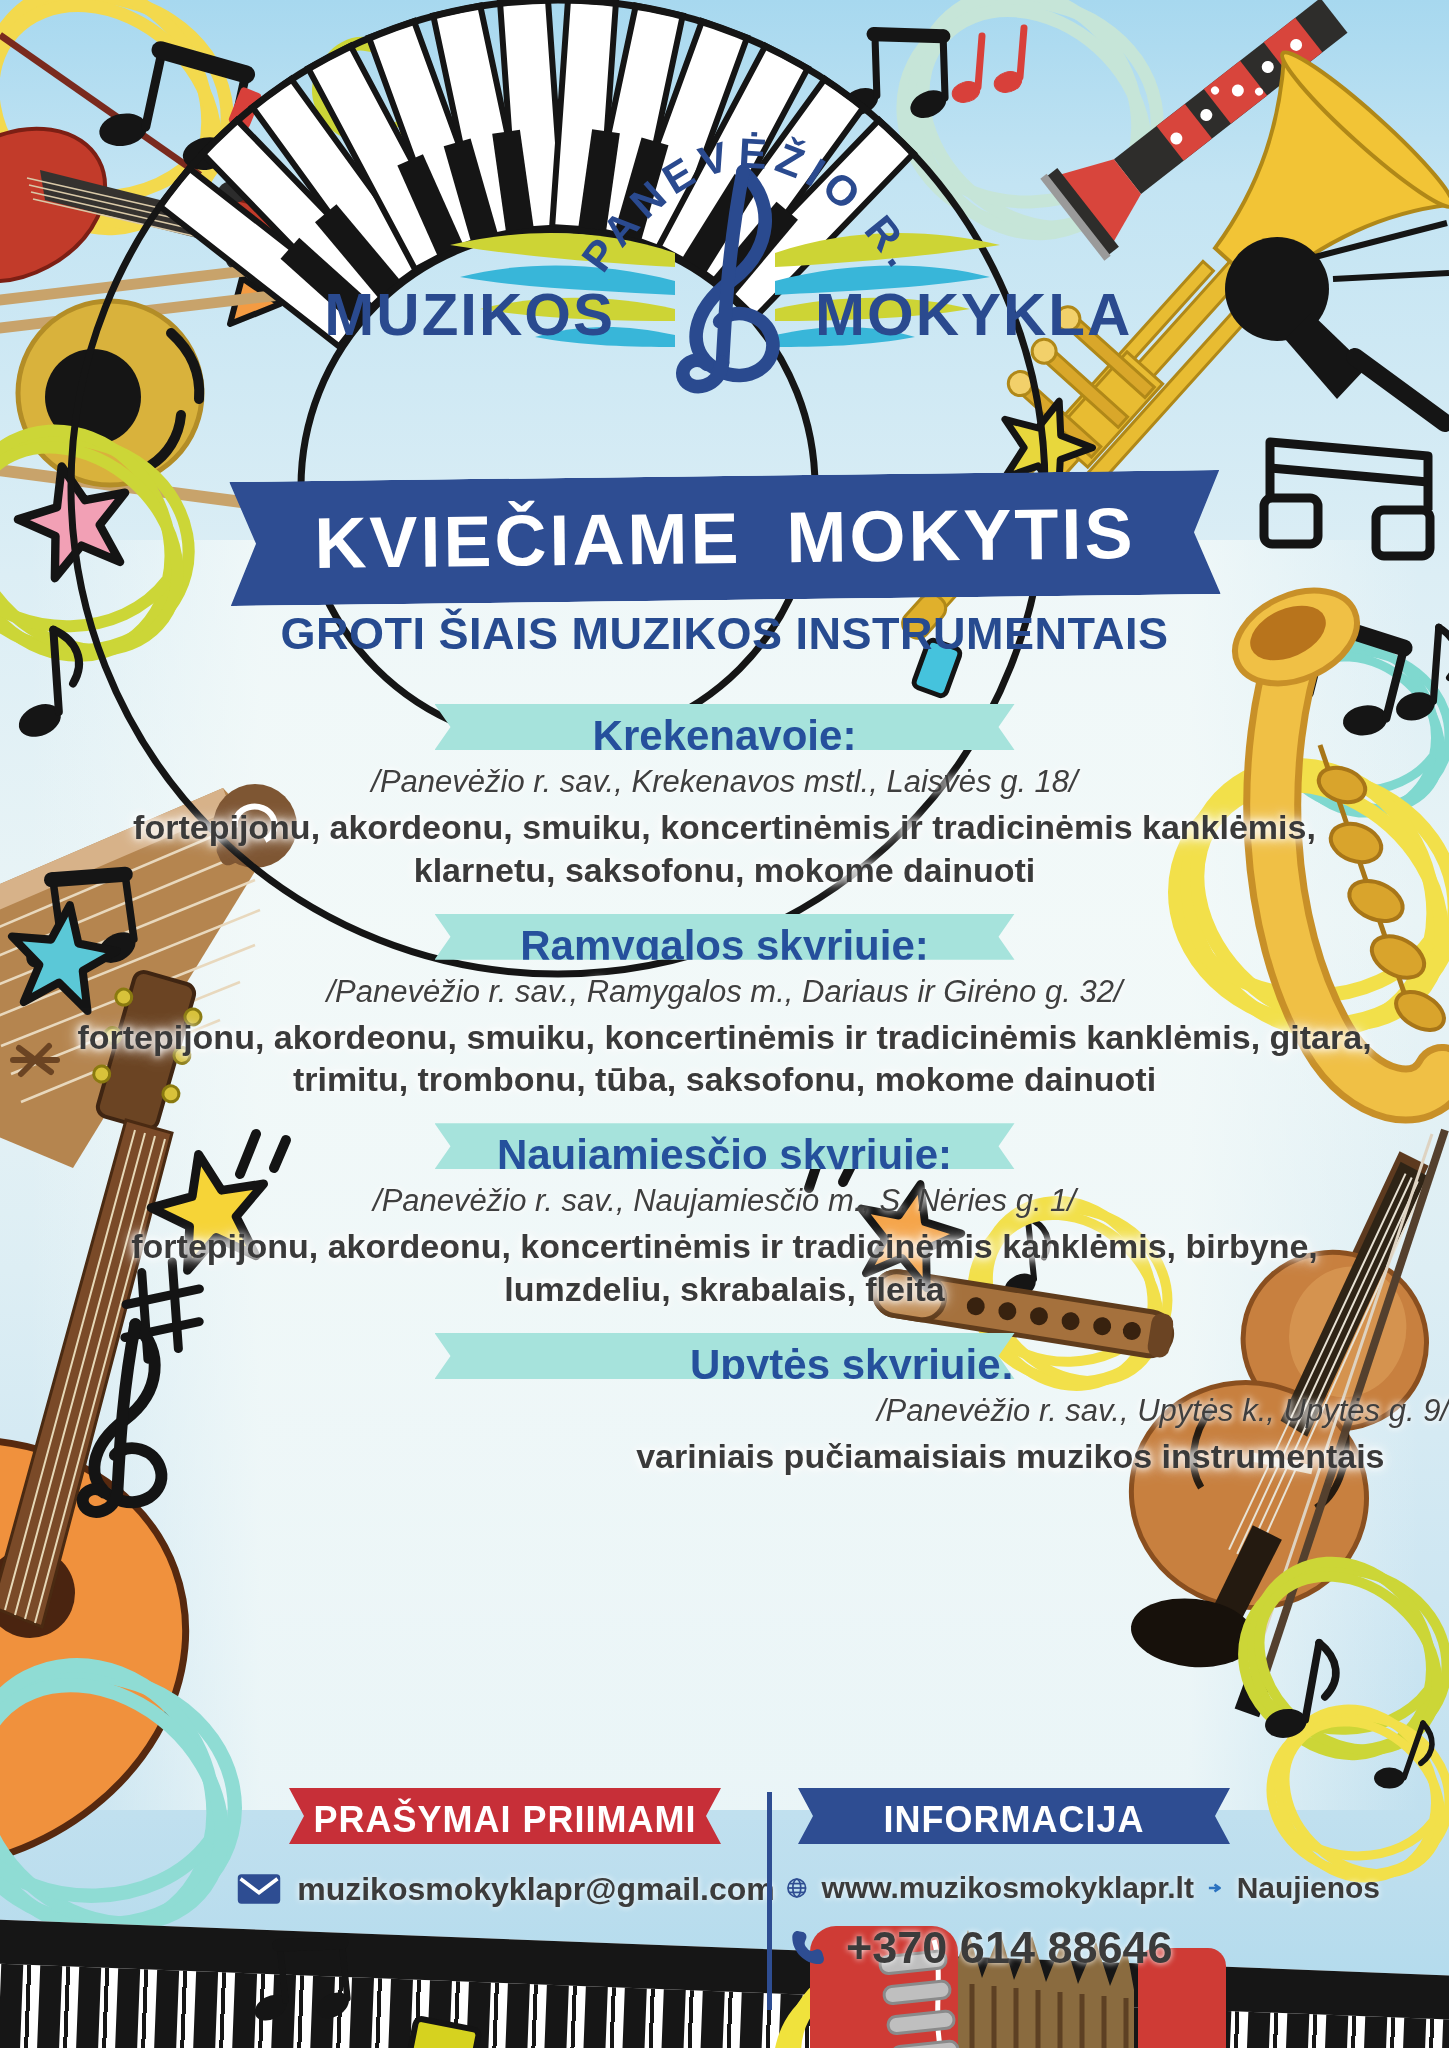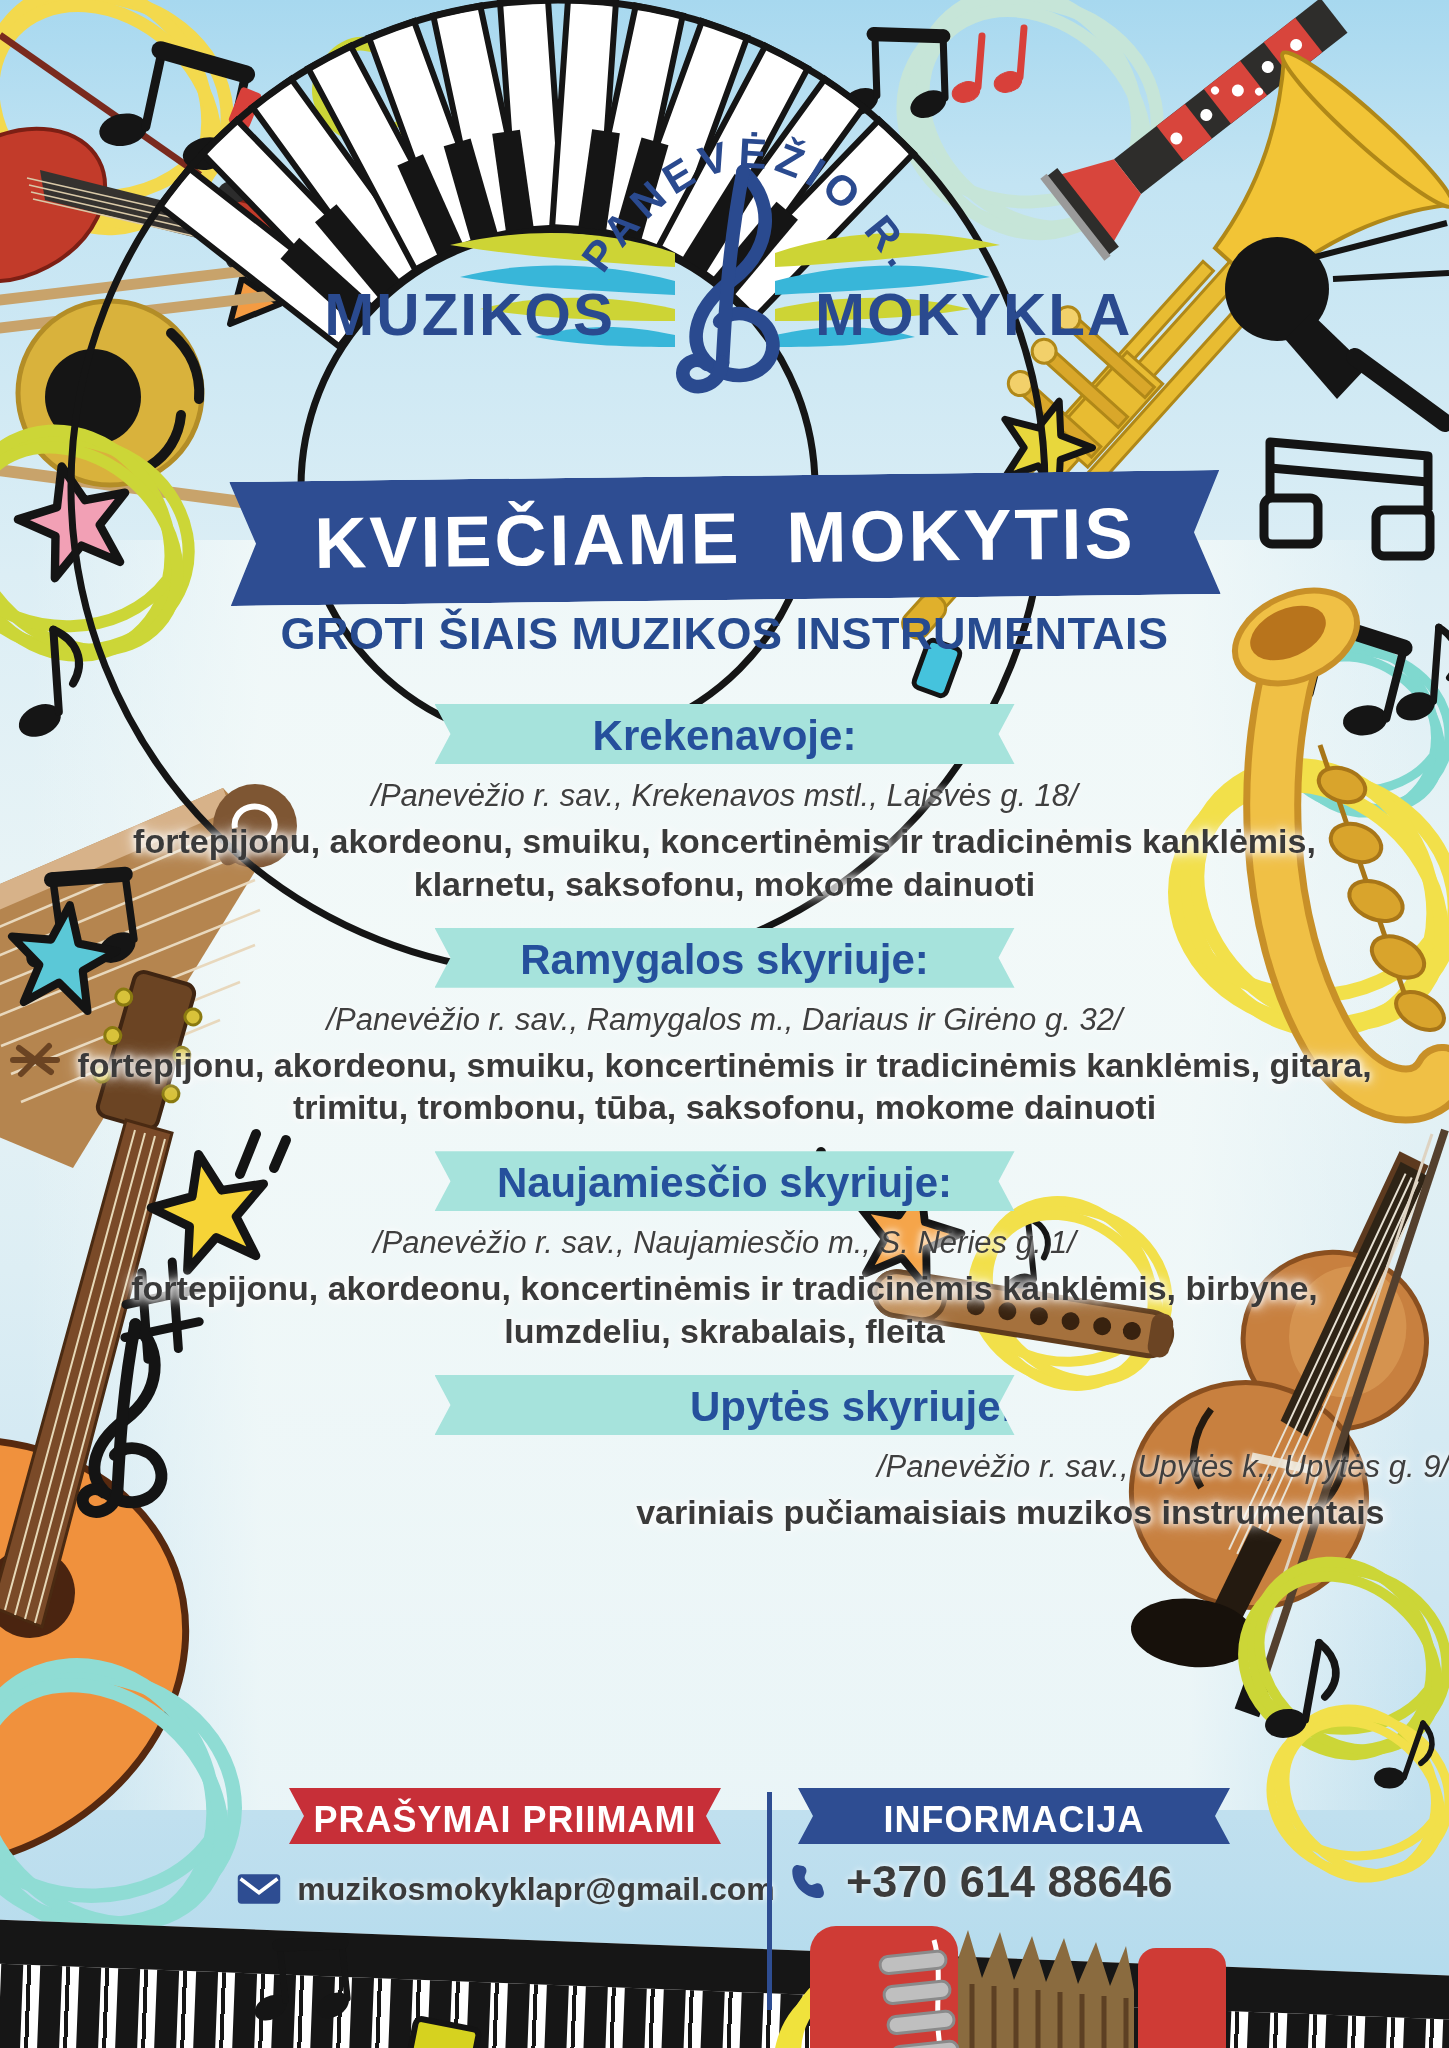--- a/index.html
+++ b/index.html
@@ -16,21 +16,21 @@
   .w-muzikos{left:0;width:615px;text-align:right;}
   .w-mokykla{left:815px;}
   
   .main-ribbon{position:absolute;left:230px;top:476px;width:990px;height:124px;background:#2e4d92;
     clip-path:polygon(0 0,100% 0,calc(100% - 26px) 50%,100% 100%,0 100%,26px 50%);
     transform:rotate(-.7deg);text-align:center;line-height:124px;}
   .main-ribbon span{color:#fff;font-size:72px;font-weight:bold;letter-spacing:3px;word-spacing:22px;}
   .subheadline{position:absolute;left:0;right:0;top:608px;text-align:center;
     font-size:45px;font-weight:bold;color:#274b90;letter-spacing:.5px;}
   .sections{position:absolute;left:0;right:0;top:704px;text-align:center;}
-  .sec-ribbon{width:580px;height:60px;margin:0 auto 14px;background:#a6e3dc;
+  .sec-ribbon{width:580px;height:46px;margin:0 auto 14px;background:#a6e3dc;
     clip-path:polygon(0 0,100% 0,calc(100% - 16px) 50%,100% 100%,0 100%,16px 50%);
     line-height:64px;font-size:42px;font-weight:bold;color:#25509c;}
   .sec-addr{font-size:31px;font-style:italic;color:#3f3f3f;margin-bottom:6px;
     text-shadow:0 0 6px #fff,0 0 10px rgba(255,255,255,.9);}
   .sec-body{font-size:34px;font-weight:bold;color:#3a3a3a;width:1320px;margin:0 auto;line-height:1.26;
     text-shadow:0 0 6px #fff,0 0 12px rgba(255,255,255,.95),0 0 18px rgba(255,255,255,.8);}
   .sec{margin-bottom:22px;}
   .sec.extra{margin-bottom:40px;text-align:right;}
   
   .footer-left{position:absolute;left:235px;top:1788px;width:540px;text-align:center;}
@@ -536,20 +536,36 @@
           <path d="M6,9 L26,24 L46,9" fill="none" stroke="#fff" stroke-width="4"></path>
         </svg>
         <span class="c-text">muzikosmokyklapr@gmail.com</span>
       </div>
     </div>
     <div class="v-divider"></div>
     <div class="footer-right">
       <div class="f-ribbon f-blue">
         <span>INFORMACIJA</span>
       </div>
+      <div class="contact-row left">
+        <svg width="44" height="44" viewBox="0 0 44 44">
+          <g fill="none" stroke="#2e4d92" stroke-width="3.5">
+            <circle cx="22" cy="22" r="18"></circle>
+              <ellipse cx="22" cy="22" rx="8" ry="18"></ellipse>
+            <line x1="4" y1="22" x2="40" y2="22"></line>
+              <line x1="7" y1="13" x2="37" y2="13"></line>
+              <line x1="7" y1="31" x2="37" y2="31"></line>
+          </g>
+        </svg>
+        <span class="c-text c-site">www.muzikosmokyklapr.lt</span>
+        <svg width="30" height="22" viewBox="0 0 34 24">
+          <path d="M2,12 H24 M15,4 L27,12 L15,20" fill="none" stroke="#2b72c0" stroke-width="6" stroke-linejoin="round"></path>
+        </svg>
+        <span class="c-text c-site">Naujienos</span>
+      </div>
       <div class="contact-row left phone">
         <svg width="42" height="40" viewBox="0 0 60 56">
           <path d="M9,13 C9,33 27,51 47,51 C52,51 55,47 54,42 L52,35 C51,31 47,29 43,30 L38,32 C35,33 32,31 30,28 C27,25 26,22 27,19 L29,14 C30,10 28,6 24,5 L18,4 C13,3 9,7 9,13 Z" fill="#2e4d92"></path>
         </svg>
         <span class="c-text c-phone">+370 614 88646</span>
       </div>
     </div>
   </div>
 
   

